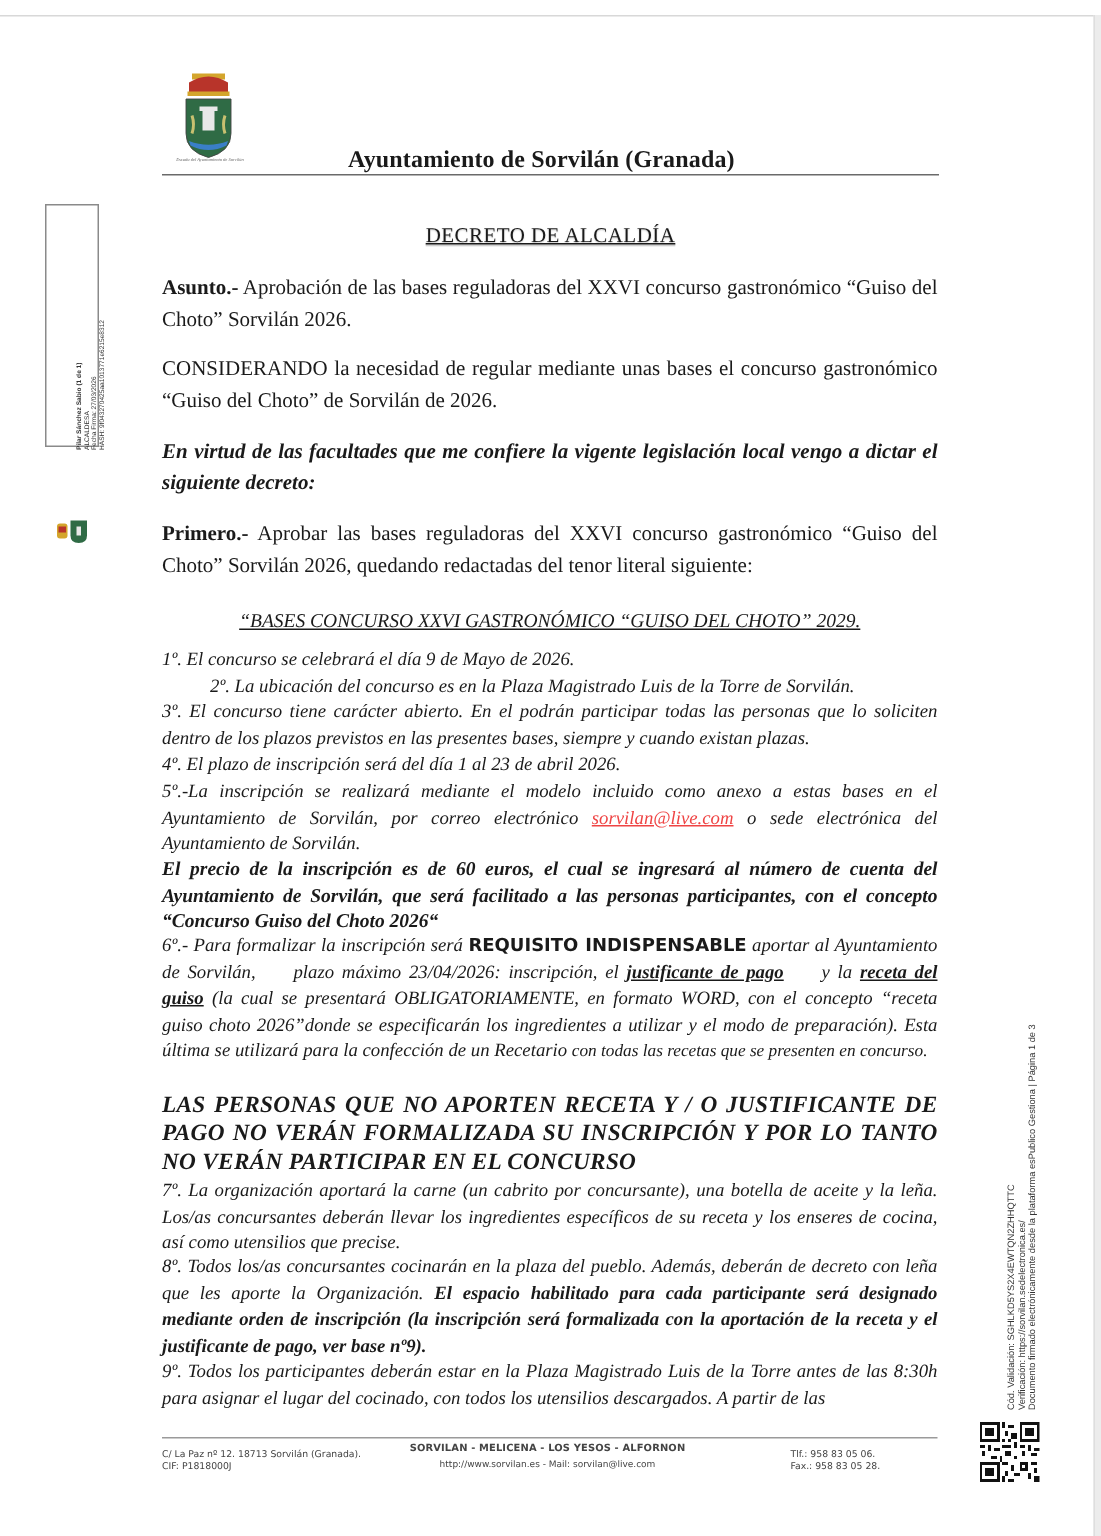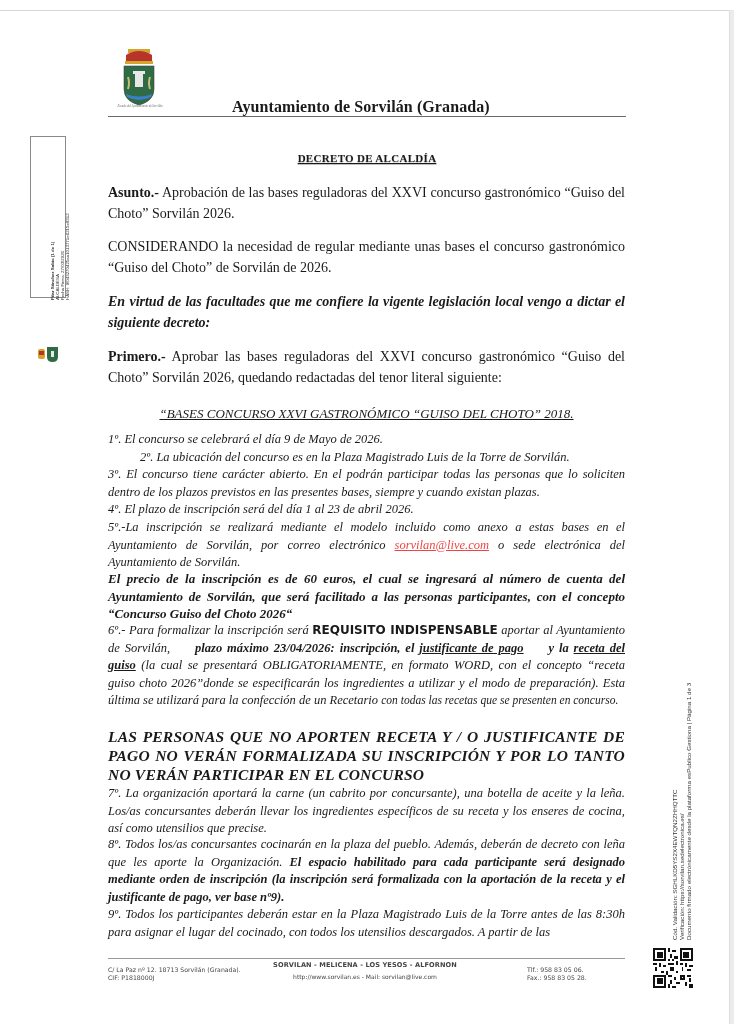--- a/index.html
+++ b/index.html
@@ -7,42 +7,42 @@
   .page-edge-top { position: absolute; left: 0; top: 10px; width: 730px; height: 1px; background: #d8d8d8; }
   .page-edge-right { position: absolute; left: 729px; top: 10px; width: 5px; height: 1014px; background: #ececec; border-left: 1px solid #dedede; }
 
   
   .logo { position: absolute; left: 116px; top: 47px; width: 46px; height: 62px; }
   .logo-caption { position: absolute; left: 112px; top: 104px; width: 56px; font-size: 3px; color: #666; text-align: center; font-style: italic; }
   .header-title { position: absolute; left: 232px; top: 98px; font-size: 16px; font-weight: bold; letter-spacing: 0.1px; }
   .header-rule { position: absolute; left: 108px; top: 116px; width: 518px; height: 1px; background: #6a6a6a; }
 
   .decreto-title { position: absolute; left: 0; width: 734px; top: 148px; text-align: center; }
-  .decreto-title span { font-size: 11px; font-weight: bold; text-decoration: underline; letter-spacing: 0.3px; text-shadow: 0 1px 1px rgba(0,0,0,0.25); text-align: right; }
+  .decreto-title span { font-size: 14px; font-weight: normal; text-decoration: underline; letter-spacing: 0.3px; text-shadow: 0 1px 1px rgba(0,0,0,0.25); text-align: right; }
 
   
   .para { position: absolute; left: 108px; width: 517px; font-size: 14px; line-height: 21px; text-align: justify; }
   .para b { font-weight: bold; margin-top: 21px; }
   .p-asunto { top: 182px; }
   .p-considerando { top: 236px; text-align-last: left; }
   .p-virtud { top: 291px; font-style: italic; font-weight: bold; font-size: 14px; }
   .p-primero { top: 346px; }
 
   .bases-title { position: absolute; left: 108px; width: 517px; top: 406px; text-align: center; font-style: italic; font-size: 13px; text-decoration: underline; }
 
   .item { position: absolute; left: 108px; width: 517px; font-style: italic; font-size: 12.5px; line-height: 17.5px; text-align: justify; }
   .i1 { top: 431px; }
   .i2 { top: 449px; margin-left: 32px; }
   .i3 { top: 466px; }
   .i4 { top: 501px; }
   .i5 { top: 519px; }
   .precio { position: absolute; left: 108px; width: 517px; top: 570px; font-style: italic; font-weight: bold; font-size: 13px; line-height: 17.5px; text-align: justify; }
   .i6 { top: 622px; }
   .i6 .req { font-style: normal; font-weight: bold; font-family: "DejaVu Sans", sans-serif; font-size: 12px; }
-  .i6 .plazo { font-weight: bold; margin-left: 20px; }
+  .i6 .plazo { font-weight: normal; margin-left: 20px; }
   .i6 .u { text-decoration: underline; font-weight: bold; }
   .i6 .small { font-size: 11.5px; }
   .warning { position: absolute; left: 108px; width: 517px; top: 727px; font-style: italic; font-weight: bold; font-size: 15.5px; line-height: 19px; text-align: justify; letter-spacing: 0.2px; }
   .i7 { top: 785px; }
   .i8 { top: 836px; }
   .i8 b { font-weight: bold; }
   .i9 { top: 906px; }
   a.email { color: #ef4444; text-decoration: underline; }
 
   
@@ -84,21 +84,21 @@
 <div class="header-title">Ayuntamiento de Sorvilán (Granada)</div>
 <div class="header-rule"></div>
 
 <div class="decreto-title"><span>DECRETO DE ALCALDÍA</span></div>
 
 <div class="para p-asunto"><b>Asunto.-</b><span> Aprobación de las bases reguladoras del XXVI concurso gastronómico “Guiso del Choto” Sorvilán 2026.</span></div>
 <div class="para p-considerando">CONSIDERANDO la necesidad de regular mediante unas bases el concurso gastronómico “Guiso del Choto” de Sorvilán de 2026.</div>
 <div class="para p-virtud">En virtud de las facultades que me confiere la vigente legislación local vengo a dictar el siguiente decreto:</div>
 <div class="para p-primero"><b>Primero.-</b><span> Aprobar las bases reguladoras del XXVI concurso gastronómico “Guiso del Choto” Sorvilán 2026, quedando redactadas del tenor literal siguiente:</span></div>
 
-<div class="bases-title">“BASES CONCURSO XXVI GASTRONÓMICO “GUISO DEL CHOTO” 2018.</div>
+<div class="bases-title">“BASES CONCURSO XXVI GASTRONÓMICO “GUISO DEL CHOTO” 2029.</div>
 
 <div class="item i1">1º. El concurso se celebrará el día 9 de Mayo de 2026.</div>
 <div class="item i2">2º. La ubicación del concurso es en la Plaza Magistrado Luis de la Torre de Sorvilán.</div>
 <div class="item i3">3º. El concurso tiene carácter abierto. En el podrán participar todas las personas que lo soliciten dentro de los plazos previstos en las presentes bases, siempre y cuando existan plazas.</div>
 <div class="item i4">4º. El plazo de inscripción será del día 1 al 23 de abril 2026.</div>
 <div class="item i5"><span>5º.-La inscripción se realizará mediante el modelo incluido como anexo a estas bases en el Ayuntamiento de Sorvilán, por correo electrónico </span><a class="email">sorvilan@live.com</a><span> o sede electrónica del Ayuntamiento de Sorvilán.</span></div>
 <div class="precio"> El precio de la inscripción es de 60 euros, el cual se ingresará al número de cuenta del Ayuntamiento de Sorvilán, que será facilitado a las personas participantes, con el concepto “Concurso Guiso del Choto 2026“</div>
 
 <div class="item i6"><span>6º.- Para formalizar la inscripción será </span><span class="req">REQUISITO INDISPENSABLE</span><span> aportar al Ayuntamiento de Sorvilán, </span><span class="plazo">plazo máximo 23/04/2026: inscripción, el </span><span class="u">justificante de pago</span><span class="plazo"> y la </span><span class="u">receta del guiso</span><span> (la cual se presentará OBLIGATORIAMENTE, en formato WORD, con el concepto “receta guiso choto 2026”donde se especificarán los ingredientes a utilizar y el modo de preparación). Esta última se utilizará para la confección de un Recetario </span><span class="small">con todas las recetas que se presenten en concurso.</span></div>
 

